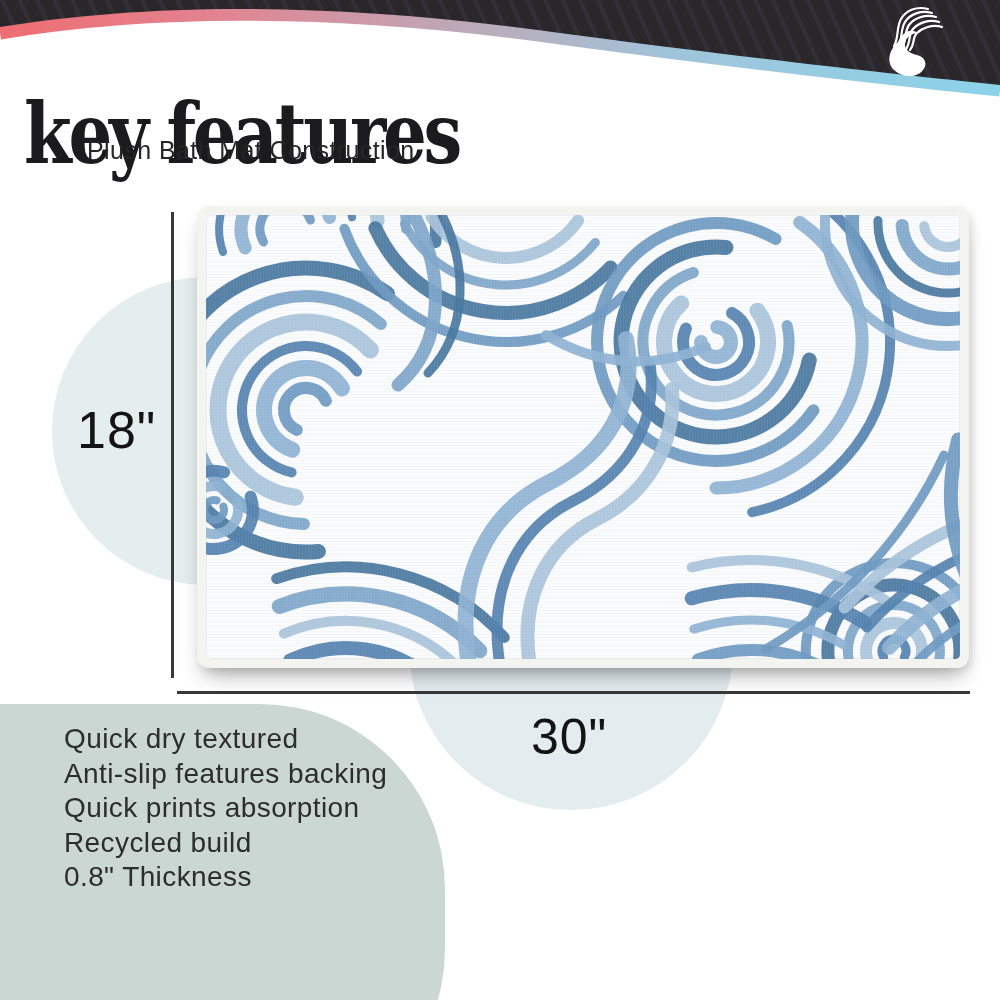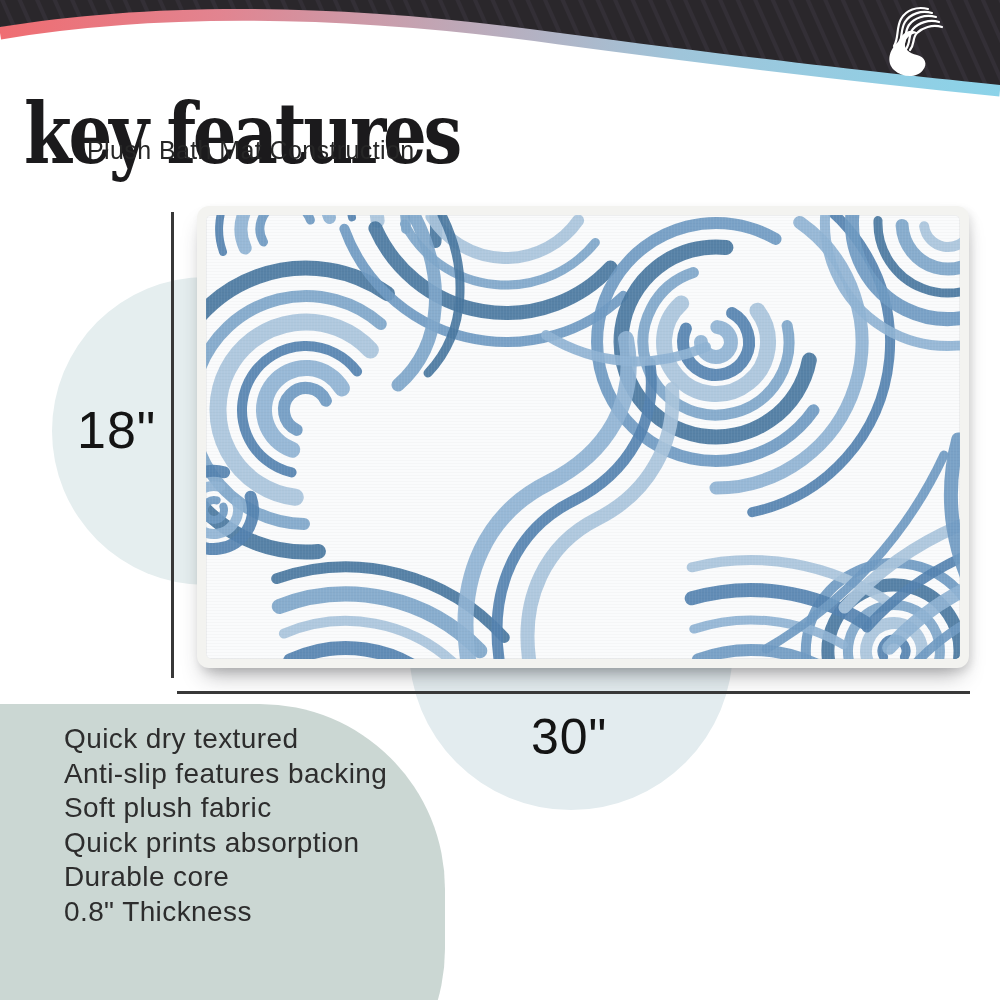--- a/index.html
+++ b/index.html
@@ -68,23 +68,22 @@
 <div class="page">
 
   <div class="circle circle-left"></div>
   <div class="circle circle-center"></div>
 
   <div class="panel"></div>
 
   <ul class="features">
       <li>Quick dry textured</li>
       <li>Anti-slip features backing</li>
-      <li>Soft plush fabric</li>
       <li>Quick prints absorption</li>
-      <li>Durable core</li>
+      <li>Recycled build</li>
       <li>0.8" Thickness</li>
     </ul>
 
   <div class="mat">
     <div class="mat-inner">
       <svg id="mat-svg" width="754" height="444" viewBox="0 0 754 444">
           <g fill="none" stroke-linecap="round" stroke-opacity="0.92">
             <path d="M57.5,27.0 A26,26 0 1 1 104.4,5.1" stroke="#6f9ac2" stroke-width="9"></path>
             <path d="M39.2,33.0 A45,45 0 1 1 123.5,2.4" stroke="#8fb3d4" stroke-width="13"></path>
             <path d="M17.0,36.9 A67,67 0 1 1 146.0,2.4" stroke="#5482b0" stroke-width="8"></path>

